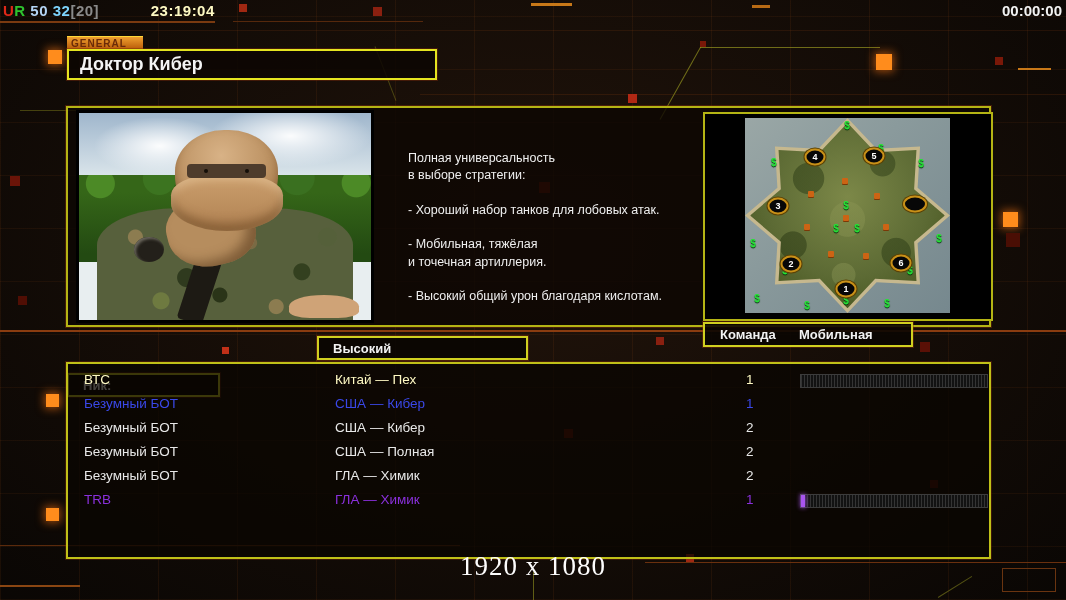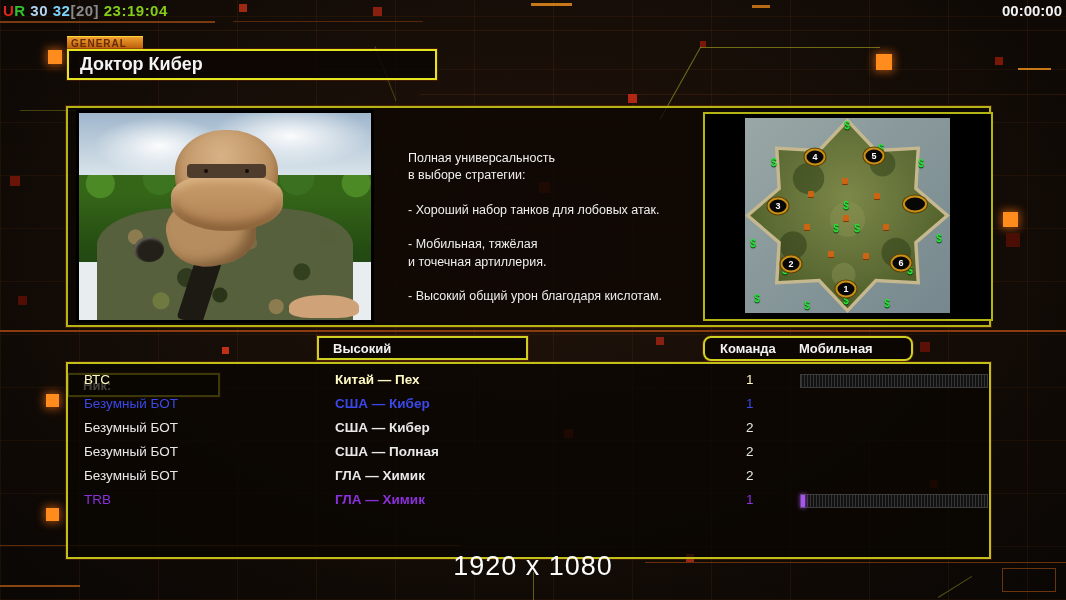--- a/index.html
+++ b/index.html
@@ -92,35 +92,35 @@
   .spawn-empty{width:20px;height:13px;}
   .supply{position:absolute;color:#25e436;font-size:10px;font-weight:bold;transform:translate(-50%,-50%);
     text-shadow:0 1px 1px #03320a;}
   .oil{position:absolute;width:6px;height:6px;background:#cc6414;border-radius:1px;
     box-shadow:0 1px 0 #7a3806;transform:translate(-50%,-50%);}
   
   .hdr-box{position:absolute;border:2px solid #d0d020;background:rgba(10,5,2,.9);
     box-shadow:0 0 0 1px rgba(140,50,12,.4);color:#f2f2f2;font-size:13px;font-weight:bold;}
   .hdr-nick{left:67px;top:336px;width:149px;height:20px;margin-top:37px;}
   .hdr-general{left:317px;top:336px;width:207px;height:20px;}
-  .hdr-teamprog{left:703px;top:336px;width:206px;height:21px;border-radius:8px;}
+  .hdr-teamprog{left:703px;top:322px;width:206px;height:21px;}
   .hdr-box span{position:absolute;top:3px;}
   
   .table-panel{left:66px;top:362px;width:921px;height:193px;border:2px solid #c0c018;
     background:rgba(10,5,2,.75);box-shadow:0 0 0 1px rgba(140,50,12,.35);}
   .trow{position:absolute;left:0;width:100%;height:24px;font-size:13.5px;line-height:24px;}
   .trow .nick{position:absolute;left:16px;}
-  .trow .general{position:absolute;left:267px;font-weight:bold;}
+  .trow .general{position:absolute;left:267px;}
   .trow .team{position:absolute;left:678px;}
   .pbar{position:absolute;left:732px;top:6px;width:186px;height:12px;border:1px solid #3c3c3c;
     background:repeating-linear-gradient(90deg,#343434 0 1px,#121212 1px 3px);background-color:#181818;}
   .pbar-fill{position:absolute;left:0;top:0;height:100%;box-shadow:0 0 4px 1px rgba(168,85,240,.7);}
   
   .footer-res{left:50%;top:551px;transform:translateX(-50%);
-    font-family:Liberation Sans, sans-serif;font-size:27px;color:#fdfdfd;letter-spacing:1px;}
+    font-family:Liberation Serif, serif;font-size:27px;color:#fdfdfd;letter-spacing:1px;}
 </style>
 </head>
 <body>
 
 <div>
   <div class="ln" style="left:0;top:21px;width:215px;height:2px;background:#7a3a10;"></div>
   <div class="ln" style="left:233px;top:21px;width:190px;height:1px;background:#55280c;"></div>
   <div class="ln" style="left:531px;top:3px;width:41px;height:3px;background:#c87818;"></div>
   <div class="ln" style="left:752px;top:5px;width:18px;height:3px;background:#b86a14;"></div>
   <div class="ln" style="left:1018px;top:68px;width:33px;height:2px;background:#c87818;"></div>
@@ -154,21 +154,21 @@
   <div class="sqd" style="left:995px;top:57px;width:8px;height:8px;background:#7a1808;"></div>
   <div class="sqd" style="left:1006px;top:233px;width:14px;height:14px;background:#4a0e04;"></div>
   <div class="sqd" style="left:10px;top:176px;width:10px;height:10px;background:#6a1408;"></div>
   <div class="sqd" style="left:18px;top:296px;width:9px;height:9px;background:#500e04;"></div>
   <div class="sqd" style="left:222px;top:347px;width:7px;height:7px;background:#c03018;"></div>
   <div class="sqd" style="left:920px;top:342px;width:10px;height:10px;background:#5a1006;"></div>
   <div class="sqd" style="left:700px;top:41px;width:6px;height:6px;background:#7a1808;"></div>
   <div class="sqd" style="left:930px;top:480px;width:8px;height:8px;background:#4a0e04;"></div>
 </div>
 
-<div class="abs topbar-left" id="topbar-left"><span style="color: rgb(224, 40, 24);">U</span><span style="color: rgb(46, 194, 46);">R</span><span style="color: rgb(180, 212, 244);"> 30</span><span style="color: #7dd3fc;"> 32</span><span style="color: rgb(138, 138, 138);">[20]</span><span style="color: #84cc16;"> 23:19:04</span></div>
+<div class="abs topbar-left" id="topbar-left"><span style="color: rgb(224, 40, 24);">U</span><span style="color: rgb(46, 194, 46);">R</span><span style="color: rgb(180, 212, 244);"> 50</span><span style="color: #7dd3fc;"> 32</span><span style="color: rgb(138, 138, 138);">[20]</span><span style="color: #fef9c3; padding-left: 47px;"> 23:19:04</span></div>
 <div class="abs topbar-right">00:00:00</div>
 
 <div class="abs gen-tag">GENERAL</div>
 <div class="abs title-box">
   <span>Доктор Кибер</span>
 </div>
 
 <div class="abs main-panel"></div>
 
 <div class="abs portrait-frame"></div>

